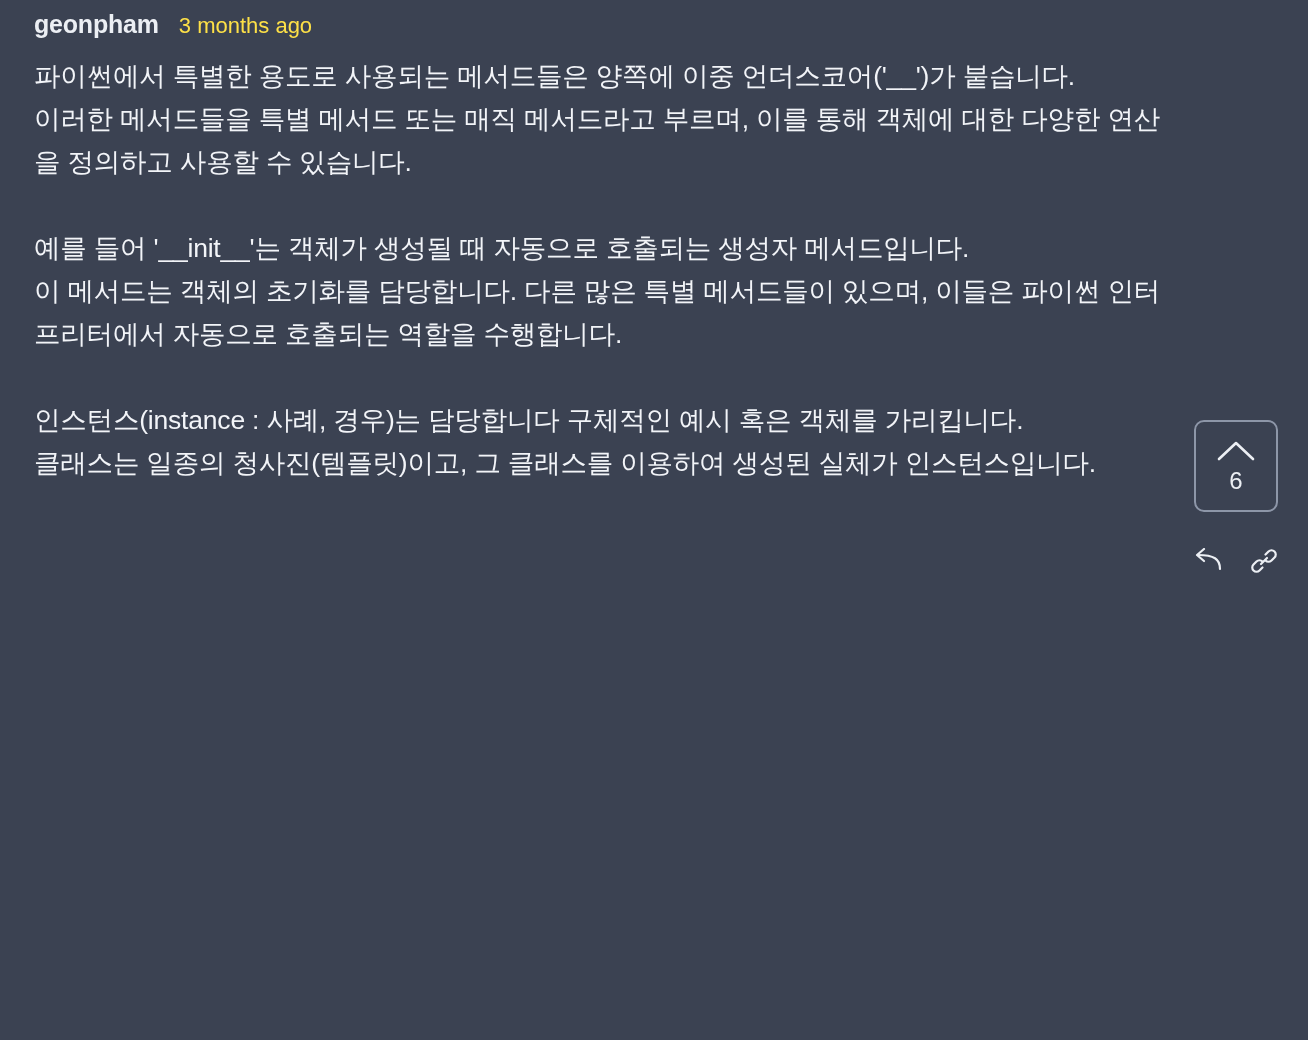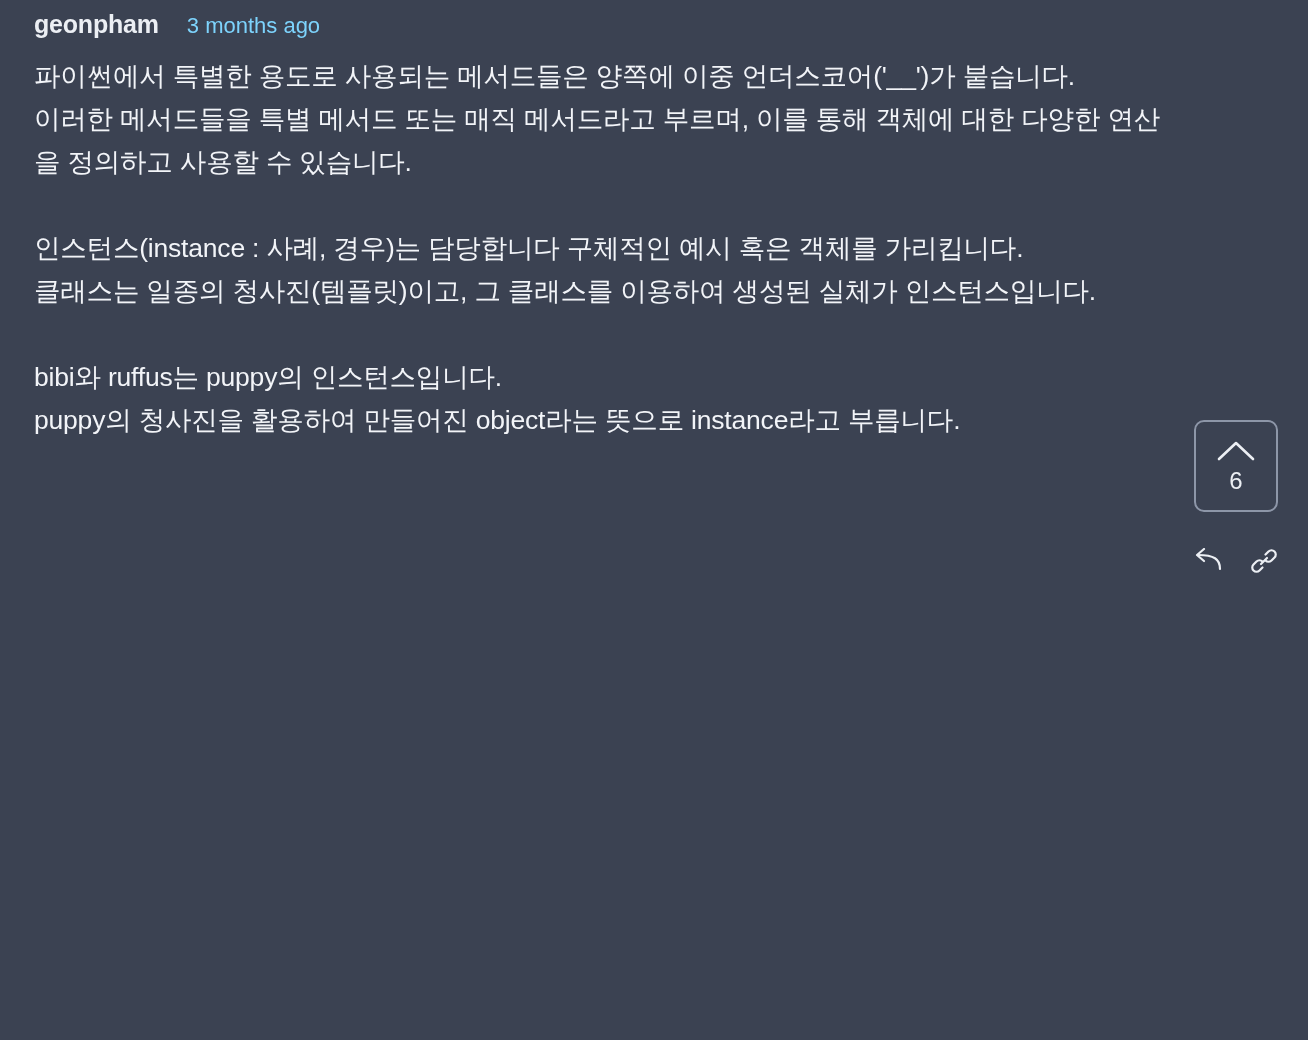--- a/index.html
+++ b/index.html
@@ -20,32 +20,32 @@
     left: 0;
     top: 0;
     width: 1308px;
     height: 1040px;
     box-sizing: border-box;
     padding: 10px 0 0 34px;
   }
   .comment-header {
     display: flex;
     align-items: baseline;
-    gap: 28px;
+    gap: 20px;
     margin: 0 0 10px 0;
   }
   .author {
     font-size: 25px;
     font-weight: bold;
     color: #eceff4;
     letter-spacing: -0.2px;
   }
   .timestamp {
     font-size: 22px;
-    color: #7dd3fc;
+    color: #fde047;
   }
   .comment-body {
     font-size: 26.5px;
     line-height: 43px;
     color: #f2f4f8;
     max-width: 1130px;
     letter-spacing: -0.2px;
   }
   .para {
     margin: 16px 0 43px 0;
@@ -106,24 +106,24 @@
 <div class="comment">
 
   <div class="comment-header">
     <span class="author">geonpham</span>
     <span class="timestamp">3 months ago</span>
   </div>
 
   <div class="comment-body">
     <p class="para">파이썬에서 특별한 용도로 사용되는 메서드들은 양쪽에 이중 언더스코어('__')가 붙습니다.
 이러한 메서드들을 특별 메서드 또는 매직 메서드라고 부르며, 이를 통해 객체에 대한 다양한 연산을 정의하고 사용할 수 있습니다.</p>
+    <p class="para">예를 들어 '__init__'는 객체가 생성될 때 자동으로 호출되는 생성자 메서드입니다.
+이 메서드는 객체의 초기화를 담당합니다. 다른 많은 특별 메서드들이 있으며, 이들은 파이썬 인터프리터에서 자동으로 호출되는 역할을 수행합니다.</p>
     <p class="para">인스턴스(instance : 사례, 경우)는 담당합니다 구체적인 예시 혹은 객체를 가리킵니다.
 클래스는 일종의 청사진(템플릿)이고, 그 클래스를 이용하여 생성된 실체가 인스턴스입니다.</p>
-    <p class="para">bibi와 ruffus는 puppy의 인스턴스입니다.
-puppy의 청사진을 활용하여 만들어진 object라는 뜻으로 instance라고 부릅니다.</p>
   </div>
 
 </div>
 
 <div class="side-actions">
 
   <div class="vote-box">
     <span>
       <svg width="40" height="24" viewBox="0 0 40 24" fill="none" xmlns="http://www.w3.org/2000/svg">
         <path d="M3 20 L20 4 L37 20" stroke="#eceff4" stroke-width="2.6" stroke-linecap="round" stroke-linejoin="round"></path>

